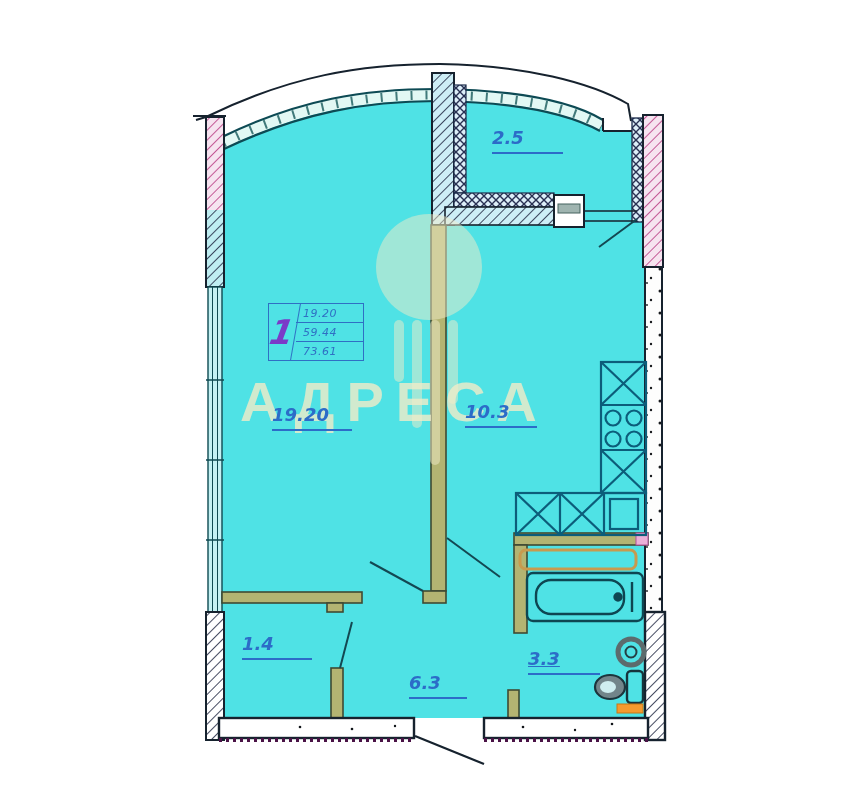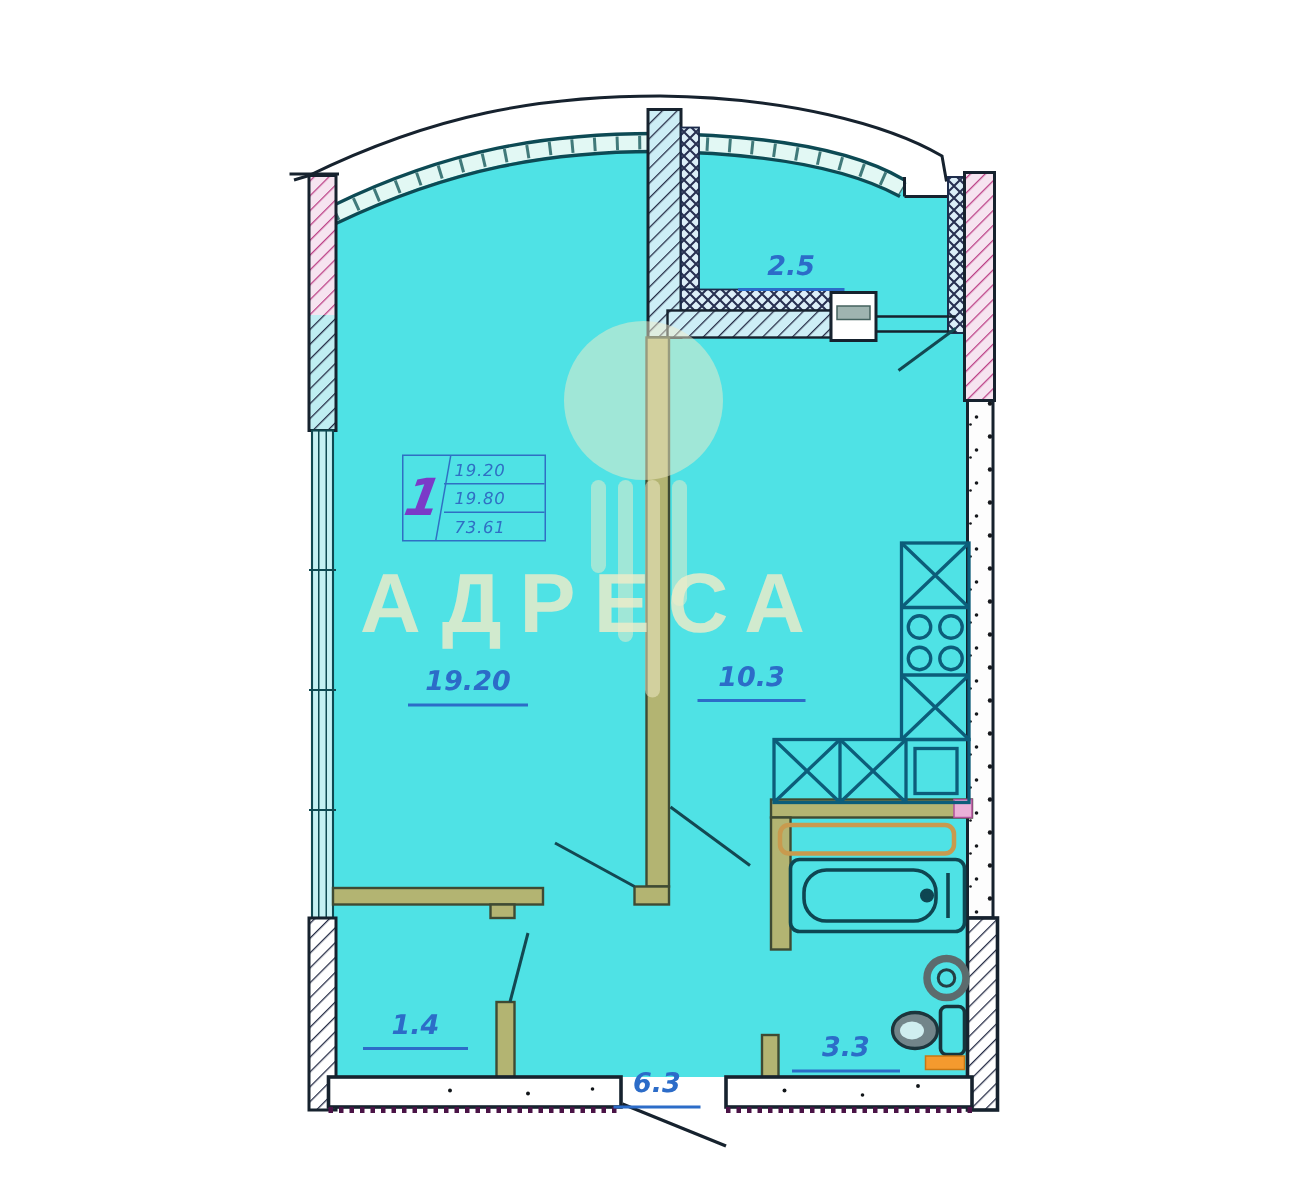--- a/index.html
+++ b/index.html
@@ -1,23 +1,23 @@
 <!DOCTYPE html>
 <html style="--floor: #4fe2e5; --wall-line: #16222e; --label: #2c6cc8; --table-blue: #2f6fc4; --accent-purple: #7b3ac8; --partition-olive: #b3b472; --hatch-pink: #bb3f85; --watermark-yellow: #f2ecc9; --watermark-sub: #ddfcf6; --orange: #f49a2e;"><head>
 <meta charset="utf-8">
 <style>
   html,body{margin:0;padding:0;background:#ffffff;}
   .stage{position:relative;width:859px;height:800px;background:#fff;overflow:hidden;
          font-family:"Liberation Sans",sans-serif;}
   .stage svg{position:absolute;left:0;top:0;}
   .floor{fill:var(--floor,#4fe2e5);}
   
-  .room-label{position:absolute;text-align:center;color:var(--label,#2c6cc8);
+  .room-label{position:absolute;color:var(--label,#2c6cc8);
     font:italic bold 18px/22px "DejaVu Sans",sans-serif;
-    border-bottom:2.5px solid var(--label,#2c6cc8);padding-bottom:3px;margin-top:40px;}
+    border-bottom:2.5px solid var(--label,#2c6cc8);padding-bottom:3px;}
   
   .info-table{position:absolute;left:268px;top:303px;width:96px;height:58px;
     border:1.6px solid var(--table-blue,#2f6fc4);display:grid;
     grid-template-columns:27px 1fr;color:var(--table-blue,#2f6fc4);box-sizing:border-box;}
   .info-table .num{grid-row:1/4;display:flex;align-items:center;justify-content:center;
     border-right:1.4px solid var(--table-blue,#2f6fc4);
     font:italic bold 34px "DejaVu Sans",sans-serif;color:var(--accent-purple,#7b3ac8);
     transform:skewX(-10deg);}
   .info-table .val{display:flex;align-items:center;padding-left:7px;
     font:italic 11px "DejaVu Sans",sans-serif;letter-spacing:.5px;
@@ -207,24 +207,24 @@
 <div class="wm wm-bulb"></div>
 <div class="wm wm-ray" style="left:394px;top:320px;height:62px;"></div>
 <div class="wm wm-ray" style="left:412px;top:320px;height:108px;"></div>
 <div class="wm wm-ray" style="left:430px;top:320px;height:145px;"></div>
 <div class="wm wm-ray" style="left:448px;top:320px;height:84px;"></div>
 <div class="wm wm-title">АДРЕСА</div>
 
 <div class="info-table">
   <div class="num">1</div>
   <div class="val">19.20</div>
-  <div class="val">19.80</div>
+  <div class="val">59.44</div>
   <div class="val">73.61</div>
 </div>
 
 <div class="room-label" style="left:492px;top:127px;width:71px;">2.5</div>
 <div class="room-label" style="left:272px;top:404px;width:80px;">19.20</div>
 <div class="room-label" style="left:465px;top:401px;width:72px;">10.3</div>
 <div class="room-label" style="left:242px;top:633px;width:70px;">1.4</div>
 <div class="room-label" style="left:409px;top:672px;width:58px;">6.3</div>
-<div class="room-label" style="left:528px;top:648px;width:72px;">3.3</div>
+<div class="room-label" style="left:528px;top:648px;width:72px;text-decoration:underline;">3.3</div>
 
 </div>
 
 </body></html>

